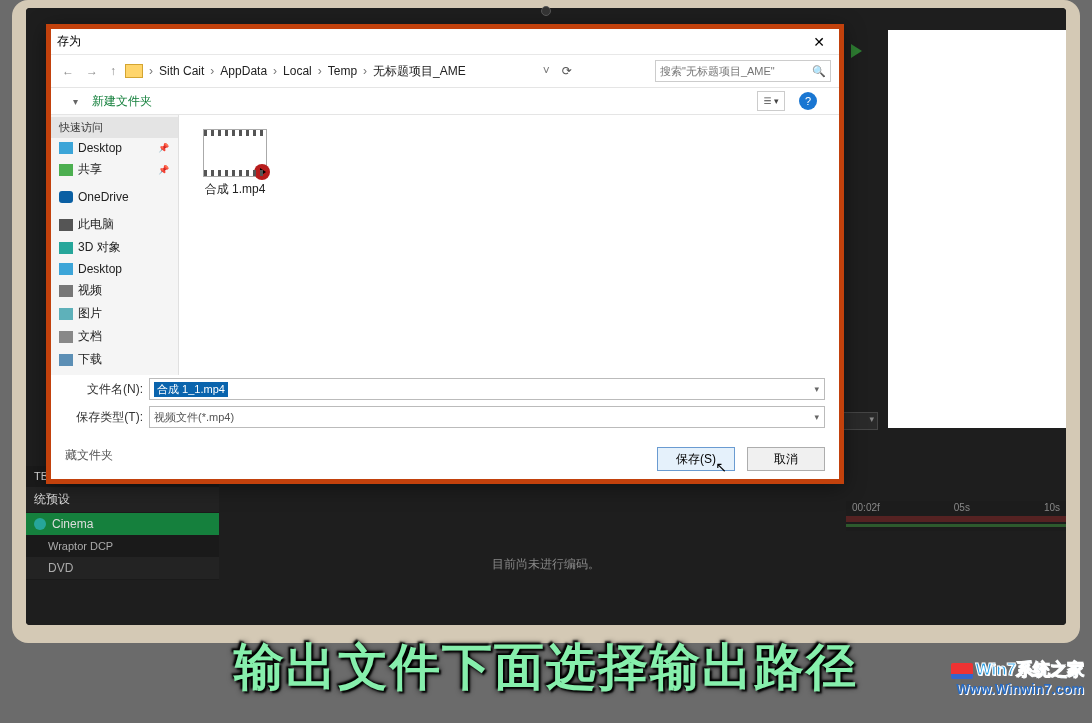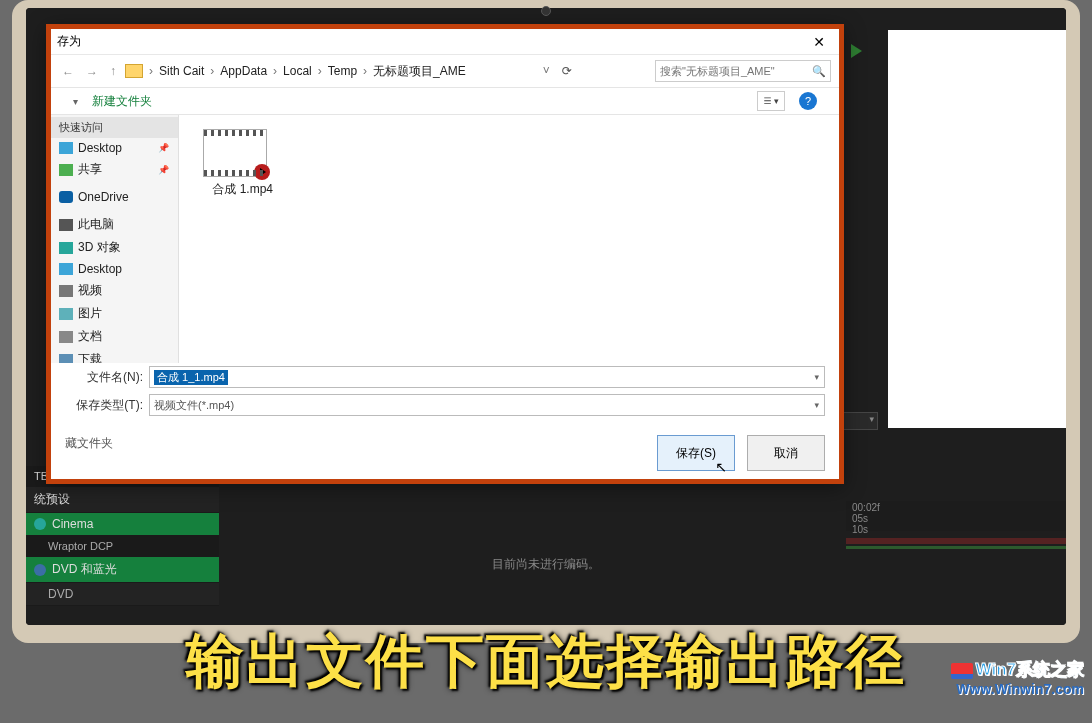--- a/index.html
+++ b/index.html
@@ -20,21 +20,21 @@
 .ame-leftcol .sub { padding-left: 22px; color: #aaa; }
 .ame-leftcol .dark { background: #1a1a1a; font-size: 11px; }
 .ame-leftcol .darker { background: #15803d; }
 .small-icon { width: 12px; height: 12px; background: #555; border-radius: 2px; display: inline-block; }
 .small-icon.aqua { background: #26a69a; border-radius: 50%; }
 .small-icon.blue { background: #3b6ea5; border-radius: 50%; }
 
 .ame-status { position: absolute; bottom: 52px; left: 50%; transform: translateX(-50%); color: #888; font-size: 12px; }
 
 .ame-timeline { position: absolute; bottom: 94px; right: 0; width: 220px; height: 30px; background: #1c1c1c; font-size: 10px; color: #888; }
-.ame-timeline .ticks { display: flex; justify-content: space-between; padding: 1px 6px; flex-direction: column; }
+.ame-timeline .ticks { display: flex; justify-content: space-between; padding: 1px 6px; }
 .ame-timeline .track { height: 6px; background: #552222; margin-top: 2px; }
 .ame-timeline .track.green { background: #2d5a2d; height: 3px; }
 
 
 .dialog { position: absolute; top: 16px; left: 20px; width: 798px; height: 460px; background: #fff; border: 5px solid #c2410c; box-shadow: 0 4px 20px rgba(0,0,0,.4); display: flex; flex-direction: column; }
 .titlebar { height: 26px; background: #fff; color: #000; display: flex; align-items: center; padding: 0 6px; font-size: 12px; border-bottom: 1px solid #e8e8e8; }
 .titlebar .closebtn { margin-left: auto; width: 28px; text-align: center; font-size: 14px; color: #000; cursor: pointer; }
 
 .navbar { height: 32px; display: flex; align-items: center; padding: 0 8px; gap: 6px; font-size: 12px; }
 .navarrow { color: #888; padding: 0 3px; }
@@ -64,43 +64,43 @@
 .ico.cloud { background: #0a5fa3; border-radius: 3px; }
 .ico.pc { background: #555; }
 .ico.cube { background: #26a69a; }
 .ico.vid { background: #777; }
 .ico.pic { background: #5eb1ba; }
 .ico.doc { background: #888; }
 .ico.dl { background: #5c8fb5; }
 .ico.music { background: #d49b29; }
 
 .filepane { flex: 1; background: #fff; padding: 14px 18px; }
-.fileitem { width: 76px; text-align: right; font-size: 12px; color: #222; cursor: pointer; }
+.fileitem { width: 76px; text-align: center; font-size: 12px; color: #222; cursor: pointer; }
 .thumb { width: 64px; height: 48px; border: 1px solid #aaa; background: #fff; position: relative; margin: 0 auto 4px; }
 .thumb::before, .thumb::after { content: ''; position: absolute; left: 0; right: 0; height: 6px; background-image: linear-gradient(to right, #555 0, #555 3px, transparent 3px, transparent 6px); background-size: 7px 6px; }
 .thumb::before { top: 0; } .thumb::after { bottom: 0; }
 .thumb .play { position: absolute; bottom: -4px; right: -4px; width: 16px; height: 16px; border-radius: 50%; background: #b71c1c; display: flex; align-items: center; justify-content: center; }
 .thumb .play::after { content: ''; border-left: 6px solid #000; border-top: 4px solid transparent; border-bottom: 4px solid transparent; margin-left: 1px; }
 
 .formrow { display: flex; align-items: center; padding: 3px 14px; font-size: 12px; gap: 6px; }
 .formrow label { width: 78px; text-align: right; color: #333; }
 .combo { flex: 1; height: 22px; border: 1px solid #bbb; background: #fff; display: flex; align-items: center; padding: 0 4px; position: relative; }
 .combo .sel { background: #0a64ad; color: #fff; padding: 0 3px; font-size: 11px; }
 .combo .plain { color: #555; font-size: 11px; }
 .combo::after { content: '▾'; position: absolute; right: 5px; color: #666; font-size: 9px; }
 
 .btnrow { display: flex; align-items: flex-start; padding: 16px 14px 8px; font-size: 12px; gap: 12px; }
 .btnrow .hidef { color: #555; }
 .btnrow .spacer { flex: 1; }
-.btnrow button { width: 78px; height: 36px; background: #f0f0f0; border: 1px solid #adadad; font-size: 12px; cursor: pointer; }
+.btnrow button { width: 78px; height: 24px; background: #f0f0f0; border: 1px solid #adadad; font-size: 12px; cursor: pointer; }
 .btnrow button.primary { border: 1px solid #6a9bd1; background: #e5f1fb; }
 .cursor { position: absolute; right: 112px; bottom: 4px; font-size: 14px; }
 
 
-.caption { position: absolute; left: 0; right: 0; bottom: 22px; text-align: center; font-size: 58px; font-weight: bold; color: #fde047; text-shadow: 0 0 6px #000, 2px 2px 2px #000, -2px -2px 2px #000; z-index: 20; letter-spacing: 2px; }
+.caption { position: absolute; left: 0; right: 0; bottom: 22px; text-align: center; font-size: 50px; font-weight: bold; color: #86efac; text-shadow: 0 0 6px #000, 2px 2px 2px #000, -2px -2px 2px #000; z-index: 20; letter-spacing: 2px; }
 
 .watermark { position: absolute; right: 8px; bottom: 26px; text-align: right; z-index: 21; }
 .watermark .t1 { font-size: 17px; color: #27a0e8; font-weight: bold; -webkit-text-stroke: 1px #fff; text-shadow: 1px 1px 0 #fff; }
 .watermark .t2 { font-size: 14px; color: #2a6bbf; font-weight: bold; text-shadow: 1px 1px 0 #fff; }
 .wm-flag { display: inline-block; width: 22px; height: 16px; background: linear-gradient(#e33 70%, #36c 70%); vertical-align: middle; margin-right: 3px; border-radius: 2px; }
 </style>
 </head>
 <body>
 
 <div class="laptop-frame">
@@ -118,24 +118,20 @@
         <div class="row">
             <span>统预设</span>
           </div>
         <div class="row darker">
             <span class="small-icon aqua"></span>
             <span>Cinema</span>
           </div>
         <div class="row sub dark">
             <span>Wraptor DCP</span>
           </div>
-        <div class="row darker">
-            <span class="small-icon blue"></span>
-            <span>DVD 和蓝光</span>
-          </div>
         <div class="row sub">
             <span>DVD</span>
           </div>
       </div>
 
       <div class="ame-status">目前尚未进行编码。</div>
 
       <div class="ame-timeline">
         <div class="ticks">
           <span>00:02f</span>

